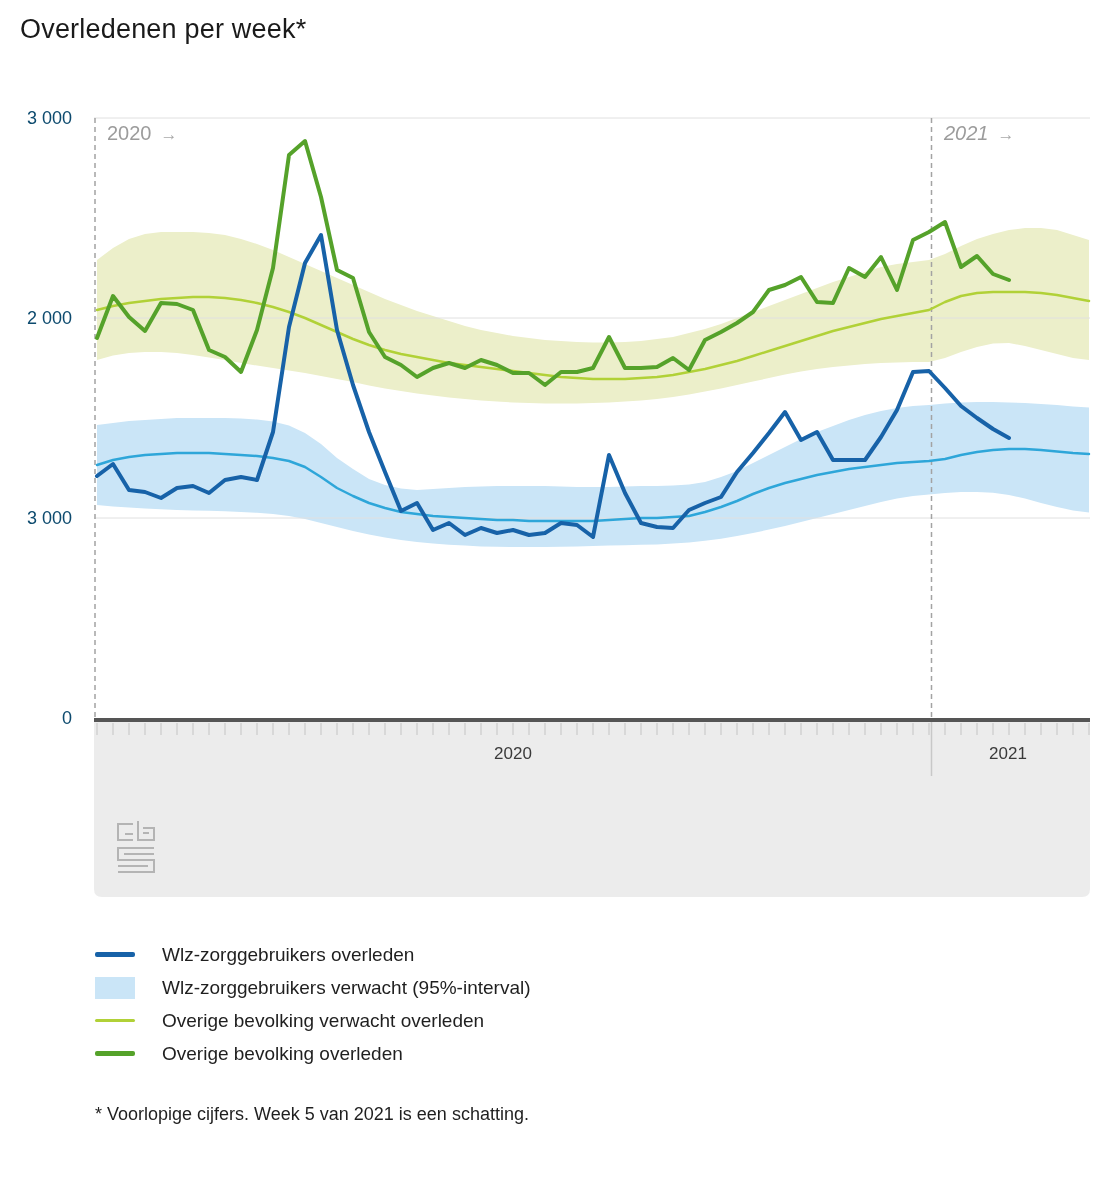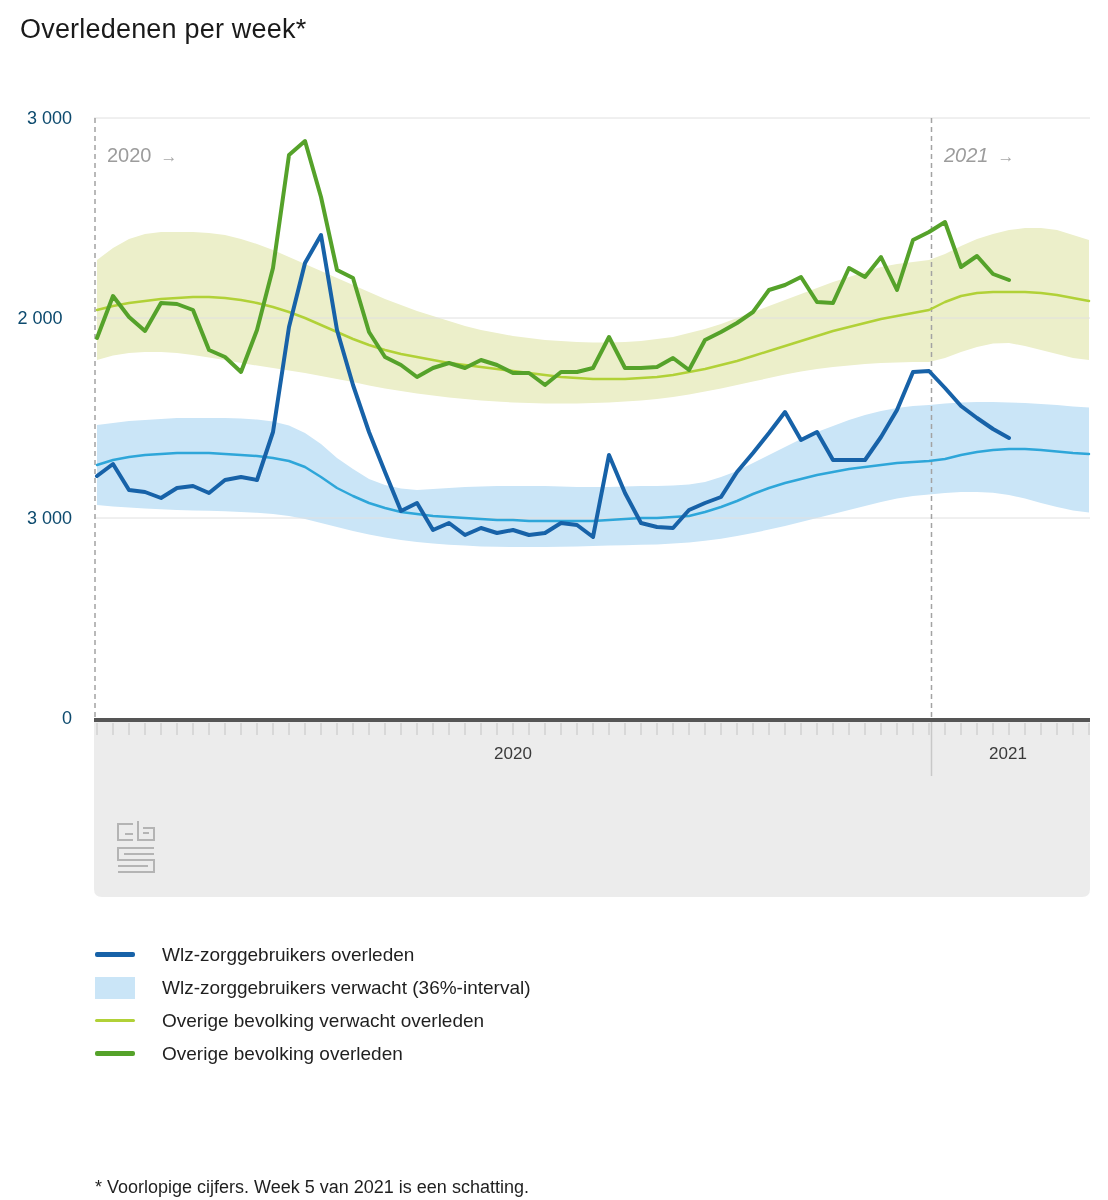--- a/index.html
+++ b/index.html
@@ -3,31 +3,31 @@
 <meta charset="utf-8">
 <style>
   html,body{margin:0;padding:0;}
   body{
     width:1108px;height:1200px;background:#ffffff;position:relative;
     font-family:"Liberation Sans",sans-serif;overflow:hidden;
   }
   .title{position:absolute;left:20px;top:14px;font-size:27px;font-weight:400;color:#1a1a1a;letter-spacing:.2px;}
   #chart{position:absolute;left:0;top:0;}
   .ylabel{position:absolute;left:8px;width:64px;text-align:right;font-size:18px;color:#0c4a6e;height:22px;line-height:22px;}
-  .yearmark{position:absolute;top:122px;font-size:20px;color:#9c9c9c;white-space:nowrap;margin-top:22px;}
+  .yearmark{position:absolute;top:122px;font-size:20px;color:#9c9c9c;white-space:nowrap;}
   .yearmark .arrow{font-size:17px;margin-left:9px;color:#a8a8a8;}
   .xlabel{position:absolute;top:744px;width:90px;text-align:center;font-size:17px;color:#3a3a3a;}
   #legend{position:absolute;left:95px;top:938px;text-align:center;}
   .legend-row{display:flex;align-items:center;height:33px;}
   .sw{width:40px;flex:0 0 40px;margin-right:27px;}
   .sw.line-thick{height:5px;border-radius:2px;}
   .sw.line-thin{height:3px;border-radius:2px;}
   .sw.fill{height:22px;}
   .legend-label{font-size:19px;color:#1f1f1f;}
-  .footnote{position:absolute;left:95px;top:1177px;font-size:18px;color:#1f1f1f;}
+  .footnote{position:absolute;left:95px;top:1104px;font-size:18px;color:#1f1f1f;}
 </style>
 </head>
 <body>
 
 <div class="title">Overledenen per week*</div>
 
 <svg id="chart" width="1108" height="910">
     <path d="M94,722 H1090 V889 Q1090,897 1082,897 H102 Q94,897 94,889 Z" fill="#ececec"></path>
     <line x1="97" x2="97" y1="723" y2="735" stroke="#c4c4c4" stroke-width="1"></line>
     <line x1="113" x2="113" y1="723" y2="735" stroke="#c4c4c4" stroke-width="1"></line>
@@ -108,21 +108,21 @@
     <g transform="translate(116,821)" fill="none" stroke="#b4b4b4" stroke-width="2">
       <path d="M17,3 H2 V19 H17 M17,13 H9"></path>
       <path d="M22,0 V19 H38 V7 H27 M27,12 H33"></path>
       <path d="M38,27 H2 V39 H38 V51 H2"></path>
       <path d="M38,33 H8 M32,45 H2"></path>
     </g>
   </svg>
 
 <div id="ylabels">
     <div class="ylabel" style="top: 107px;">3 000</div>
-    <div class="ylabel" style="top: 307px; text-align: center;">2 000</div>
+    <div class="ylabel" style="top: 307px;">2 000</div>
     <div class="ylabel" style="top: 507px;">3 000</div>
     <div class="ylabel" style="top: 707px;">0</div>
   </div>
 
 <div class="yearmark" style="left:107px;">
   <span>2020</span><span class="arrow">→</span>
 </div>
 <div class="yearmark" style="left:944px;font-style:italic;">
   <span>2021</span><span class="arrow">→</span>
 </div>
@@ -130,21 +130,21 @@
 <div class="xlabel" style="left:468px;">2020</div>
 <div class="xlabel" style="left:963px;">2021</div>
 
 <div id="legend">
     <div class="legend-row">
       <span class="sw line-thick" style="background: rgb(23, 98, 168);"></span>
       <span class="legend-label">Wlz-zorggebruikers overleden</span>
     </div>
     <div class="legend-row">
       <span class="sw fill" style="background: rgb(202, 229, 247);"></span>
-      <span class="legend-label">Wlz-zorggebruikers verwacht (36%-interval)</span>
+      <span class="legend-label">Wlz-zorggebruikers verwacht (95%-interval)</span>
     </div>
     <div class="legend-row">
       <span class="sw line-thin" style="background: rgb(177, 209, 55);"></span>
       <span class="legend-label">Overige bevolking verwacht overleden</span>
     </div>
     <div class="legend-row">
       <span class="sw line-thick" style="background: rgb(85, 162, 42);"></span>
       <span class="legend-label">Overige bevolking overleden</span>
     </div>
   </div>

